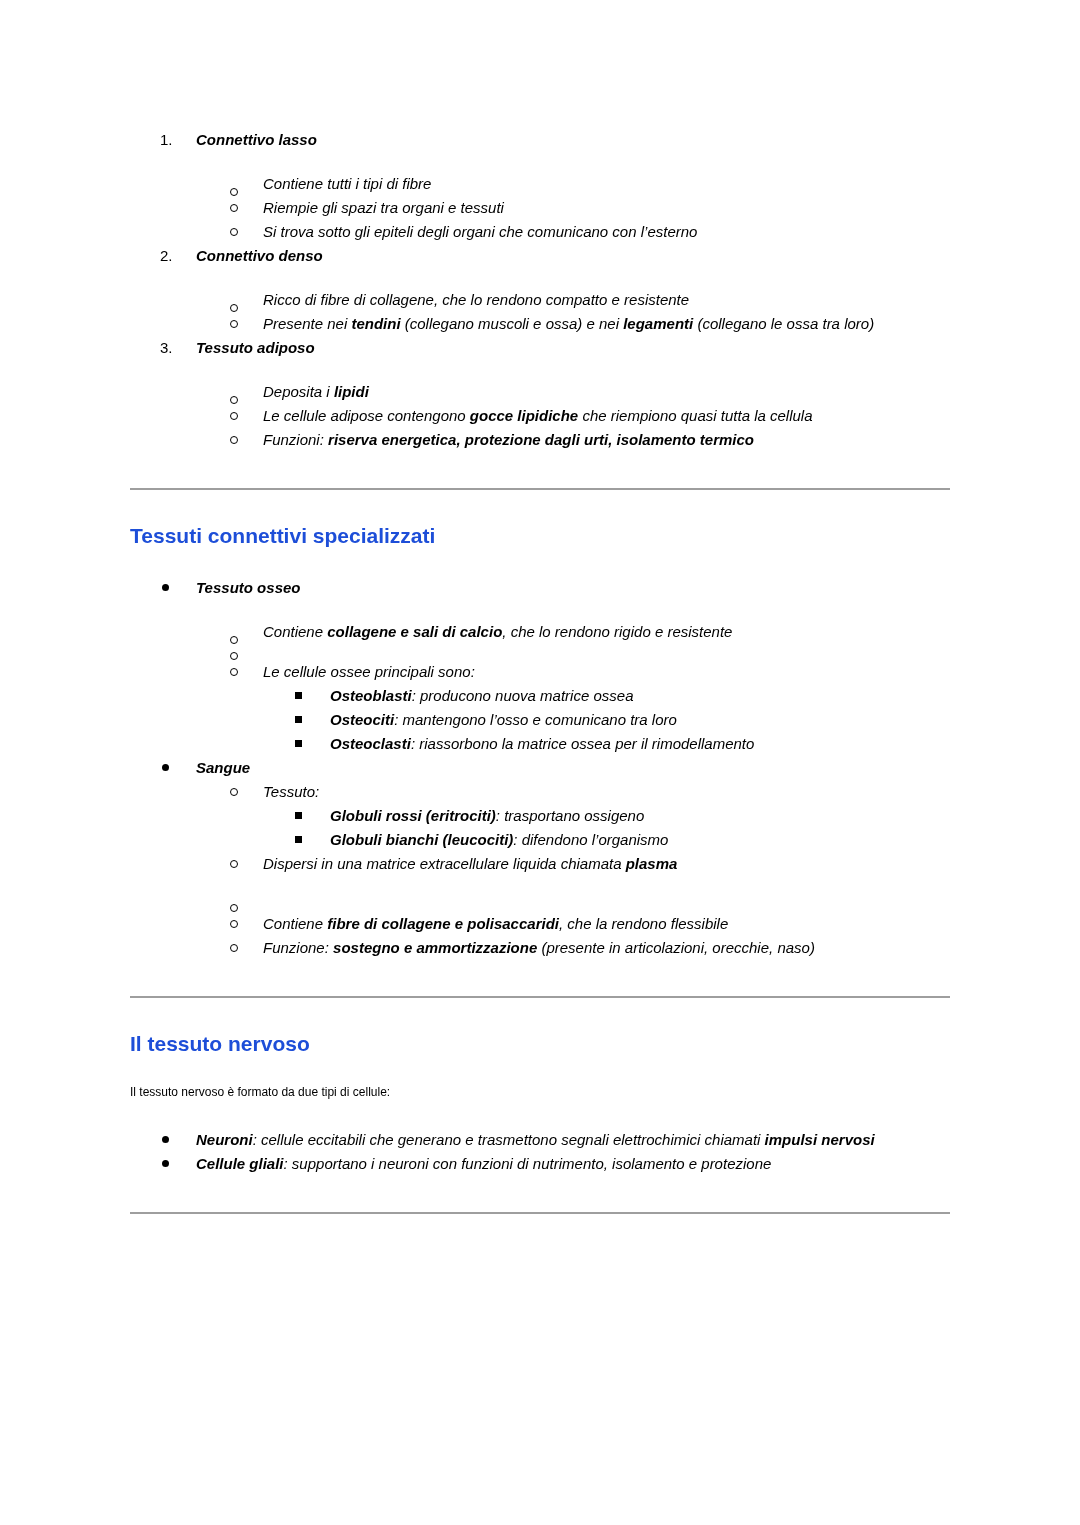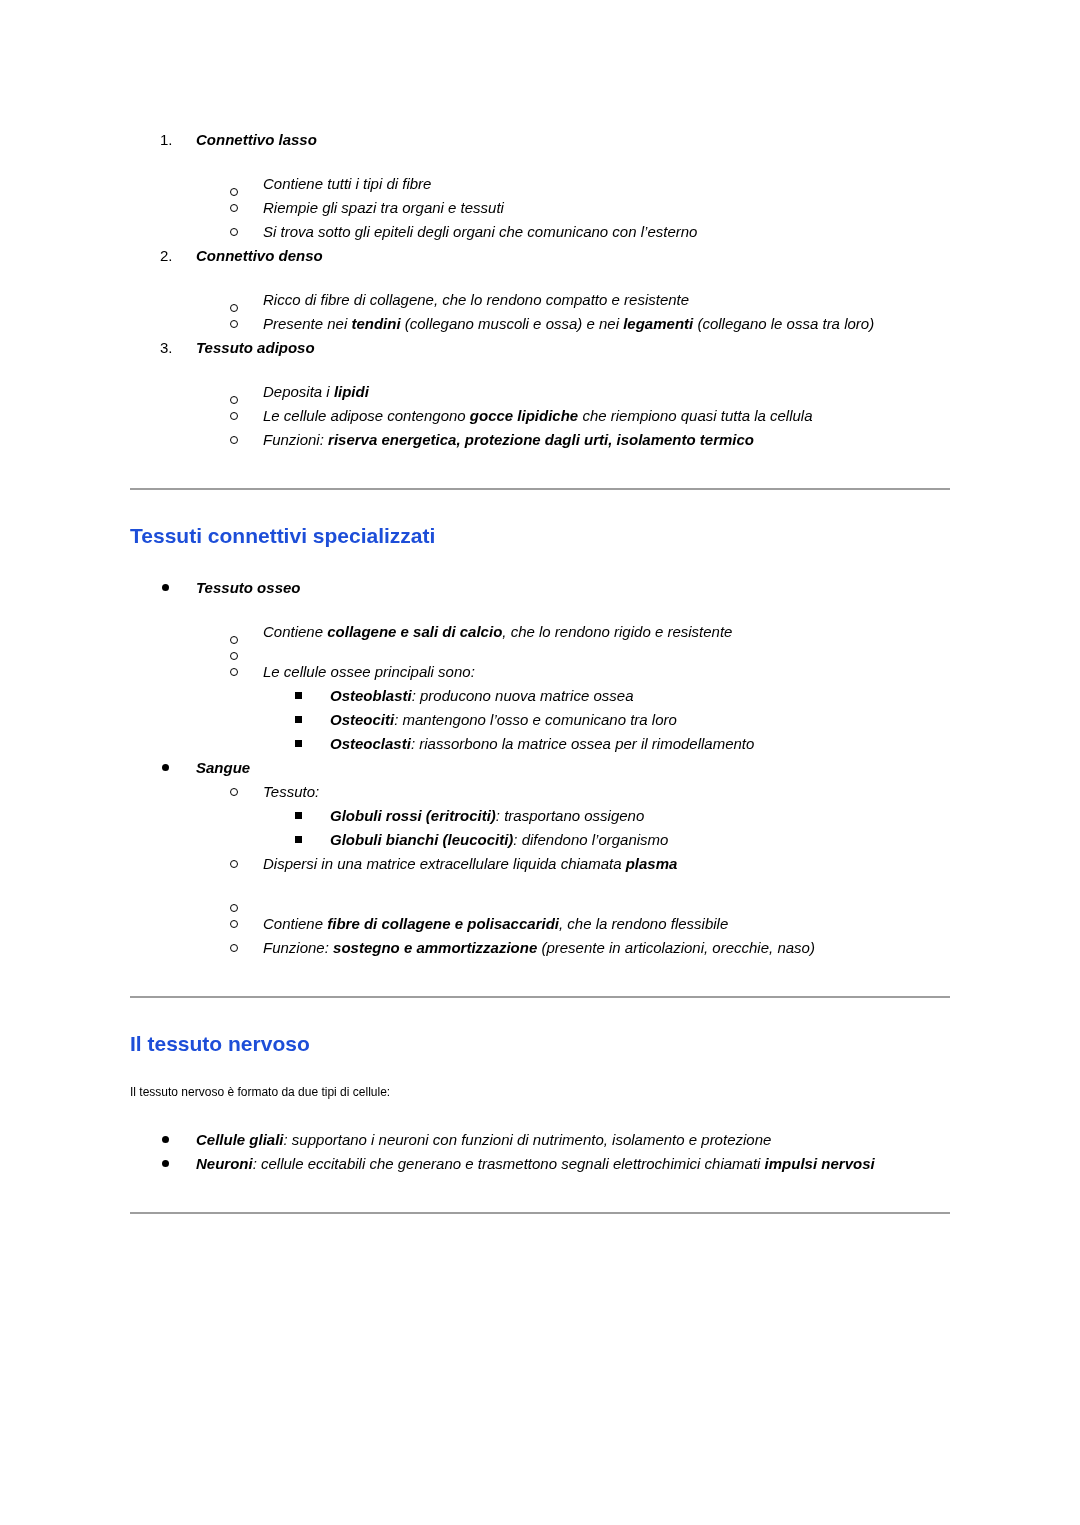--- a/index.html
+++ b/index.html
@@ -151,23 +151,23 @@
 
   <hr class="div" style="background: rgb(158, 158, 158);">
 
   <h2>Il tessuto nervoso</h2>
 
   <p class="intro">Il tessuto nervoso è formato da due tipi di cellule:</p>
 
   <section class="after-p" data-list="lists.nervoso">
       <div class="row disc">
         <span class="mk mk-disc"></span>
-        <span class="txt"><b>Cellule gliali</b>: supportano i neuroni con funzioni di nutrimento, isolamento e protezione</span>
+        <span class="txt"><b>Neuroni</b>: cellule eccitabili che generano e trasmettono segnali elettrochimici chiamati <b>impulsi nervosi</b></span>
       </div>
       <div class="row disc">
         <span class="mk mk-disc"></span>
-        <span class="txt"><b>Neuroni</b>: cellule eccitabili che generano e trasmettono segnali elettrochimici chiamati <b>impulsi nervosi</b></span>
+        <span class="txt"><b>Cellule gliali</b>: supportano i neuroni con funzioni di nutrimento, isolamento e protezione</span>
       </div>
     </section>
 
   <hr class="div" style="background: rgb(158, 158, 158);">
 
 </div>
 
 </body></html>

